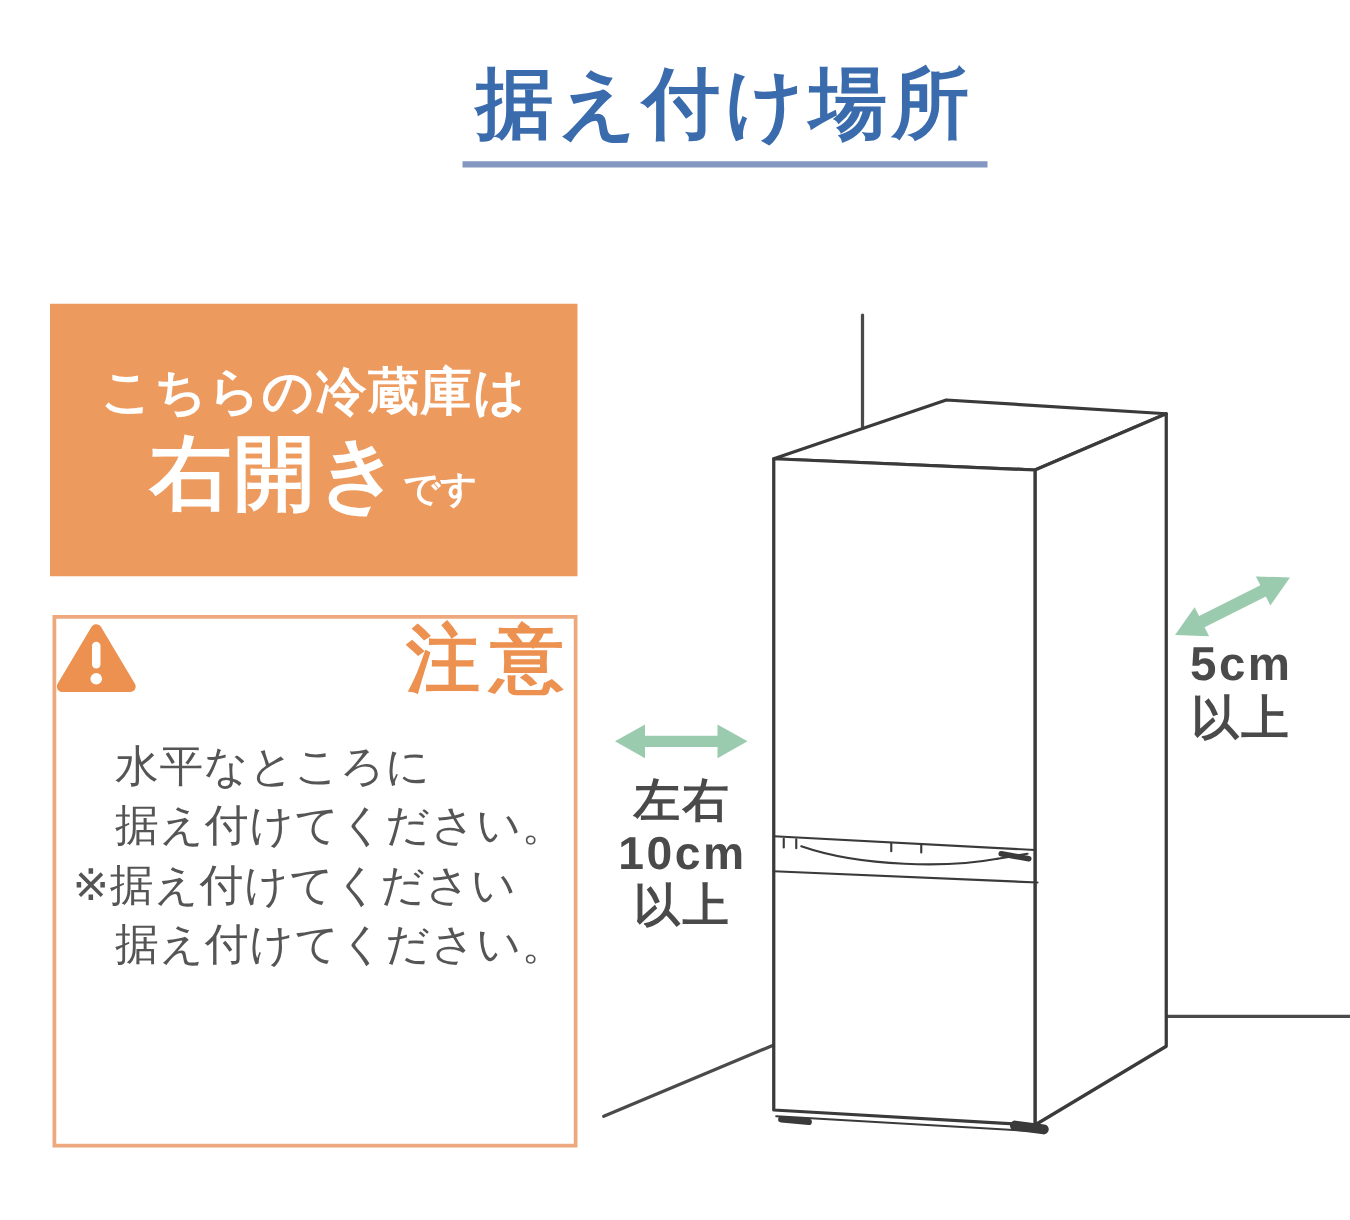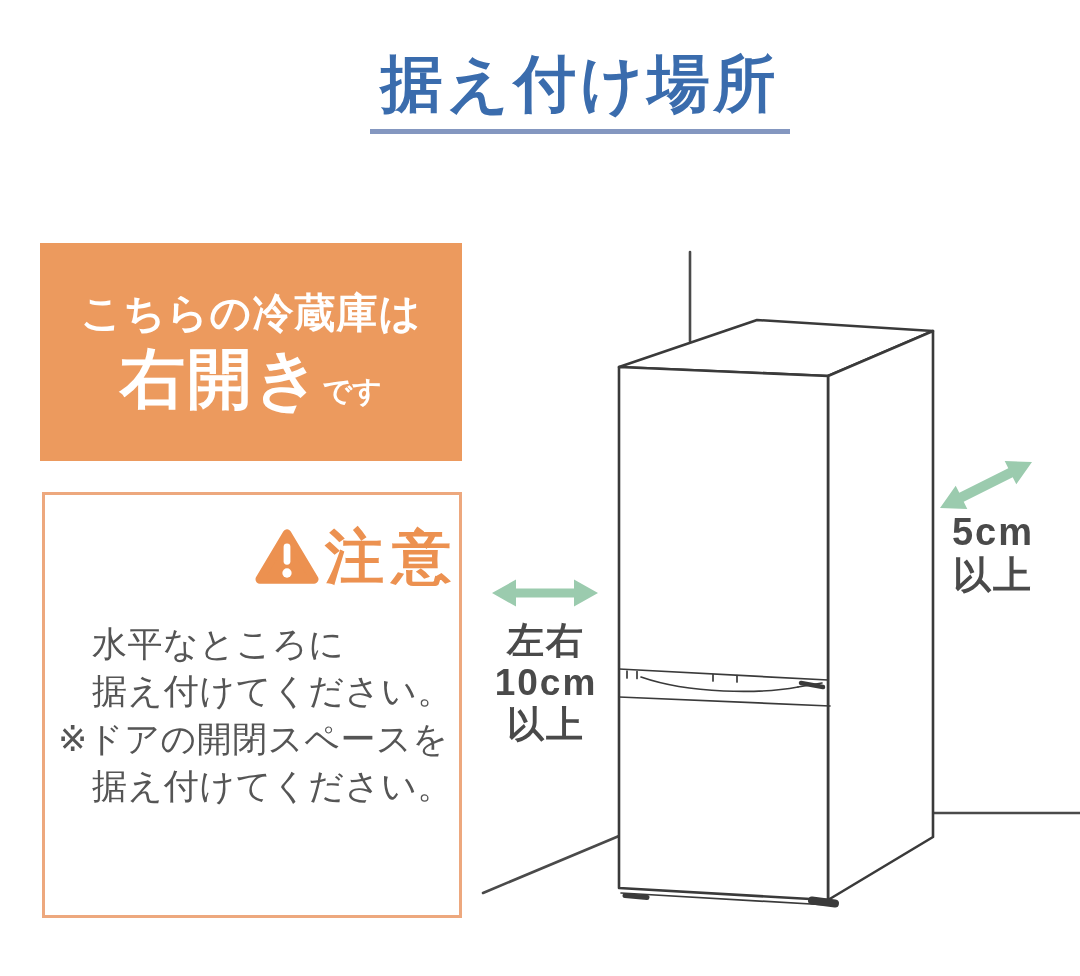--- a/index.html
+++ b/index.html
@@ -38,21 +38,21 @@
   .banner-line1 { font-size:41px; font-weight:bold; letter-spacing:1px; line-height:1.15; }
   .banner-line2 { margin-top:8px; font-weight:bold; line-height:1.05; }
   .banner-em    { font-size:65px; letter-spacing:2px; }
   .banner-suffix{ font-size:29px; }
 
   
   .caution {
     position:absolute; left:42px; top:492px; width:420px; height:426px;
     border:3px solid var(--caution-border,#eda87e); background:#fff; box-sizing:border-box;
   }
-  .caution-heading { display:flex; align-items:center; justify-content:flex-end; gap:6px; margin-top:30px; }
+  .caution-heading { display:flex; align-items:center; justify-content:space-between; gap:6px; }
   .warn-icon { display:block; }
   .caution-title {
     font-size:59px; font-weight:bold; letter-spacing:8px;
     color:var(--warning-orange,#ec9150); line-height:1.1;
   }
   .caution-body {
     margin:30px 0 0 13px; font-size:35px; line-height:47.5px;
     letter-spacing:0.5px; color:var(--body-text,#555555);
   }
   .cl.indent { padding-left:34px; }
@@ -121,21 +121,21 @@
       <svg class="warn-icon" width="64" height="60" viewBox="0 0 66 60">
         <polygon points="33,6 61,53 5,53" fill="var(--warning-orange,#ec9150)" stroke="var(--warning-orange,#ec9150)" stroke-width="9" stroke-linejoin="round"></polygon>
         <rect x="29.5" y="16" width="7" height="22" rx="3.5" fill="#ffffff"></rect>
         <circle cx="33" cy="46.5" r="4.8" fill="#ffffff"></circle>
       </svg>
       <span class="caution-title">注意</span>
     </div>
     <div class="caution-body">
       <div class="cl indent">水平なところに</div>
       <div class="cl indent">据え付けてください。</div>
-      <div class="cl">※ドアの開閉スペースを</div>
+      <div class="cl">※据え付けてください</div>
       <div class="cl indent">据え付けてください。</div>
     </div>
   </section>
 
   <div class="label side-label">
     <div>左右</div>
     <div>10cm</div>
     <div>以上</div>
   </div>
   <div class="label back-label">

